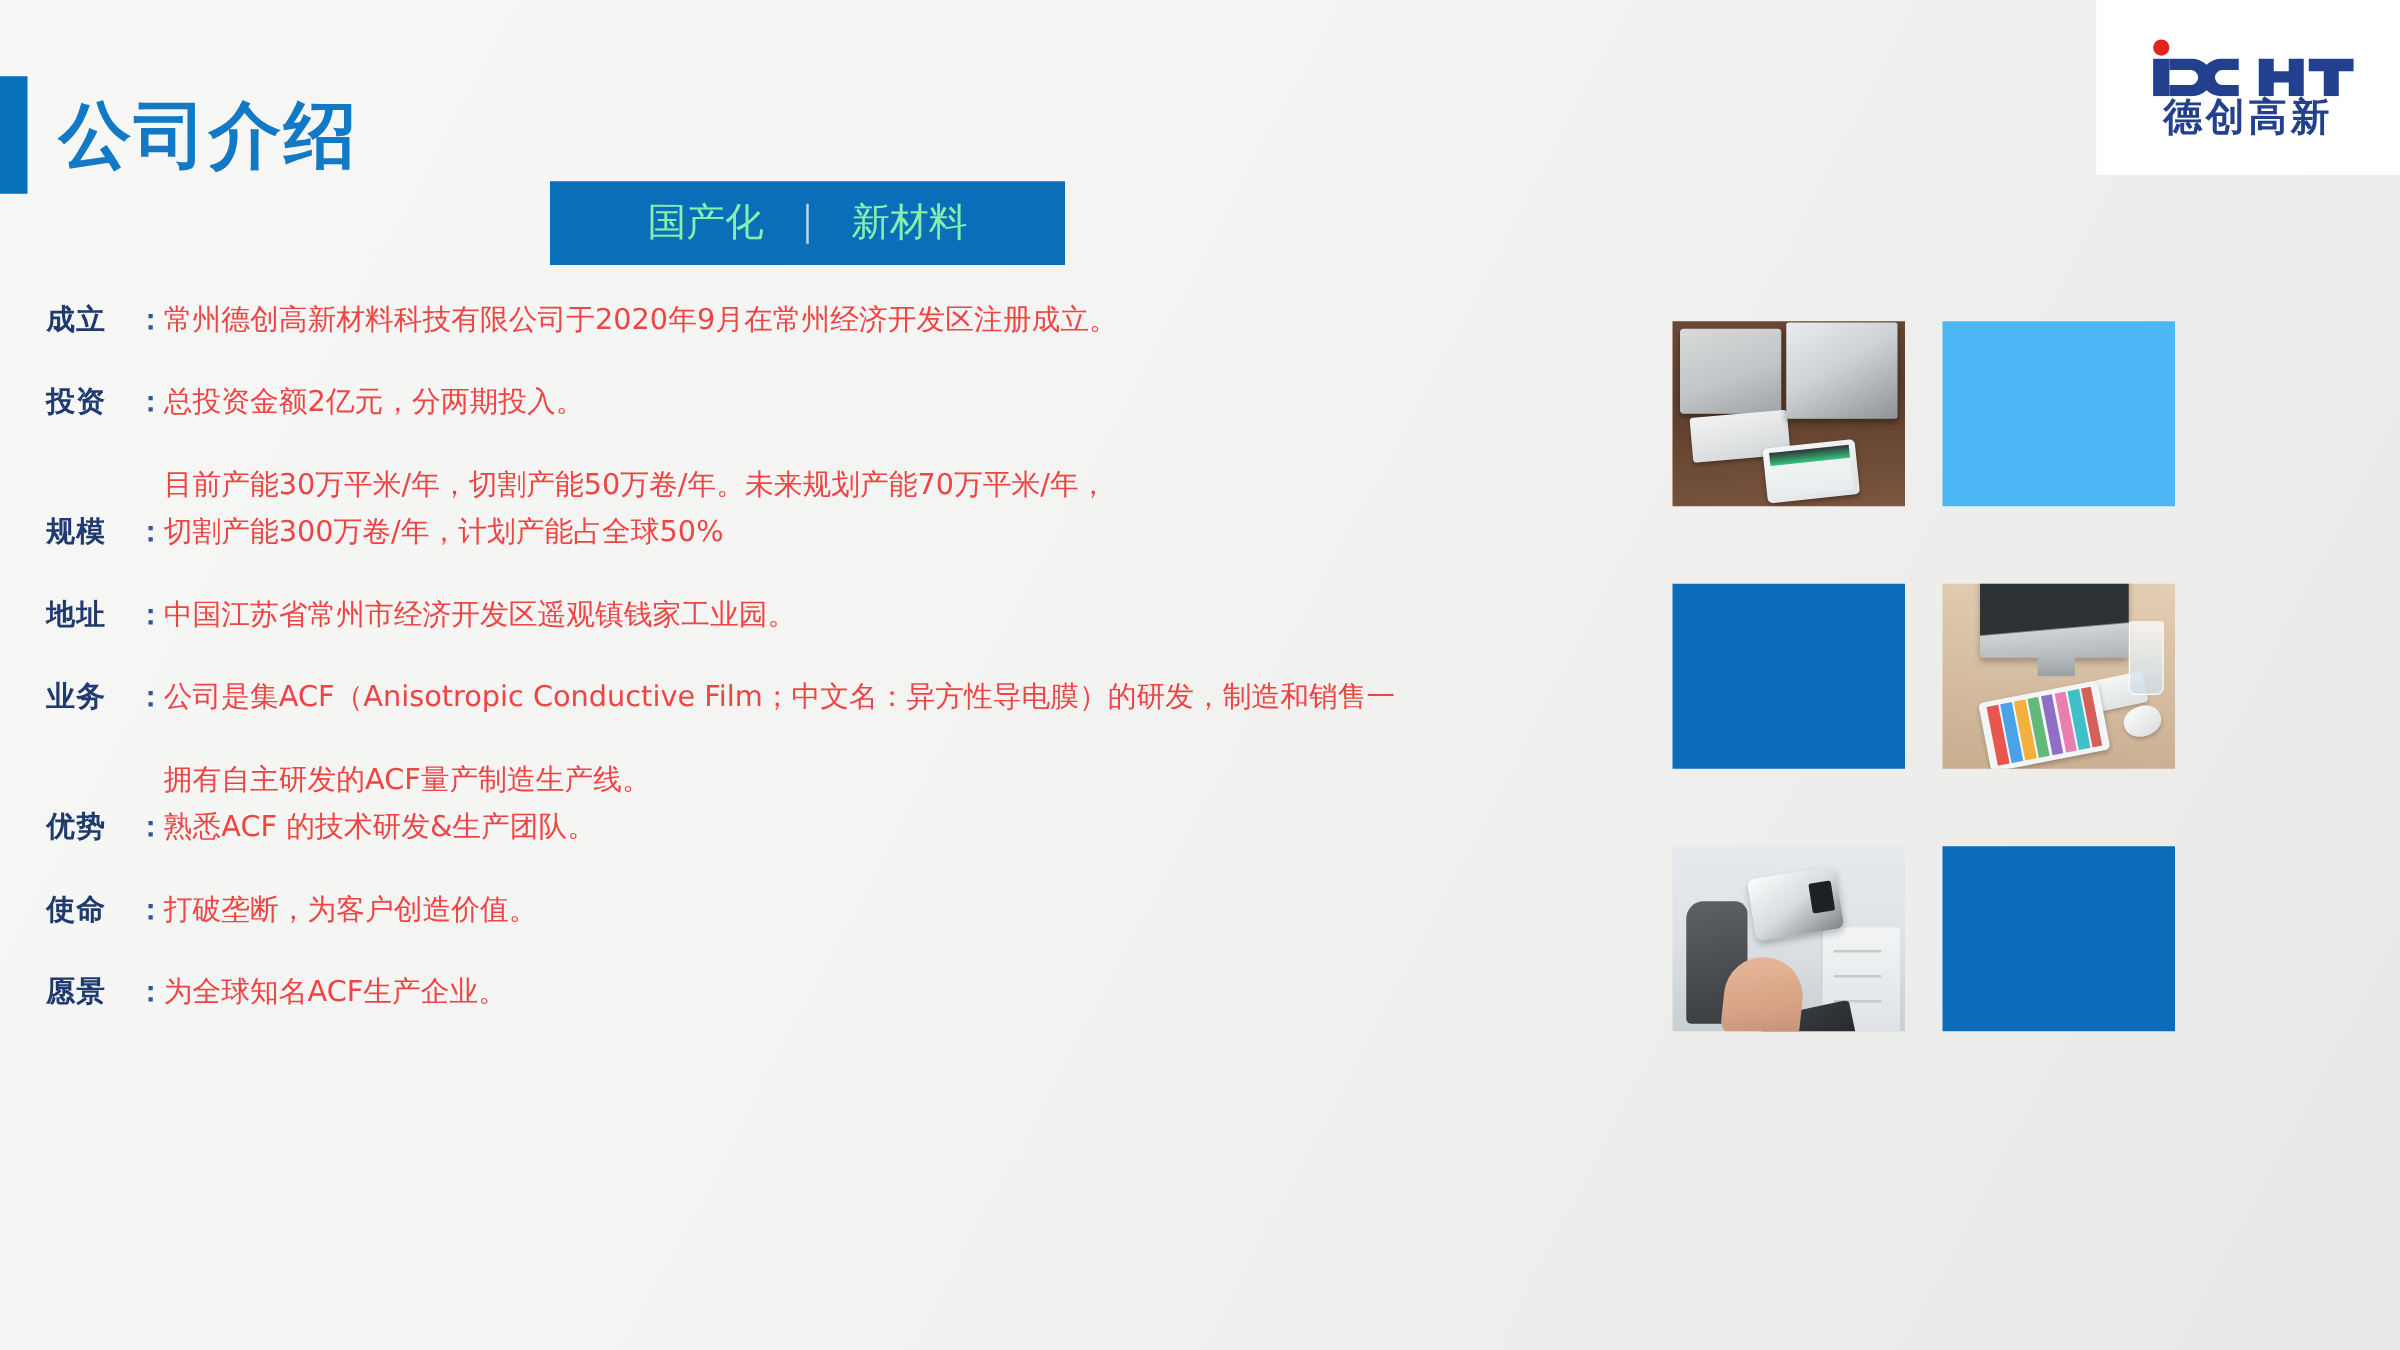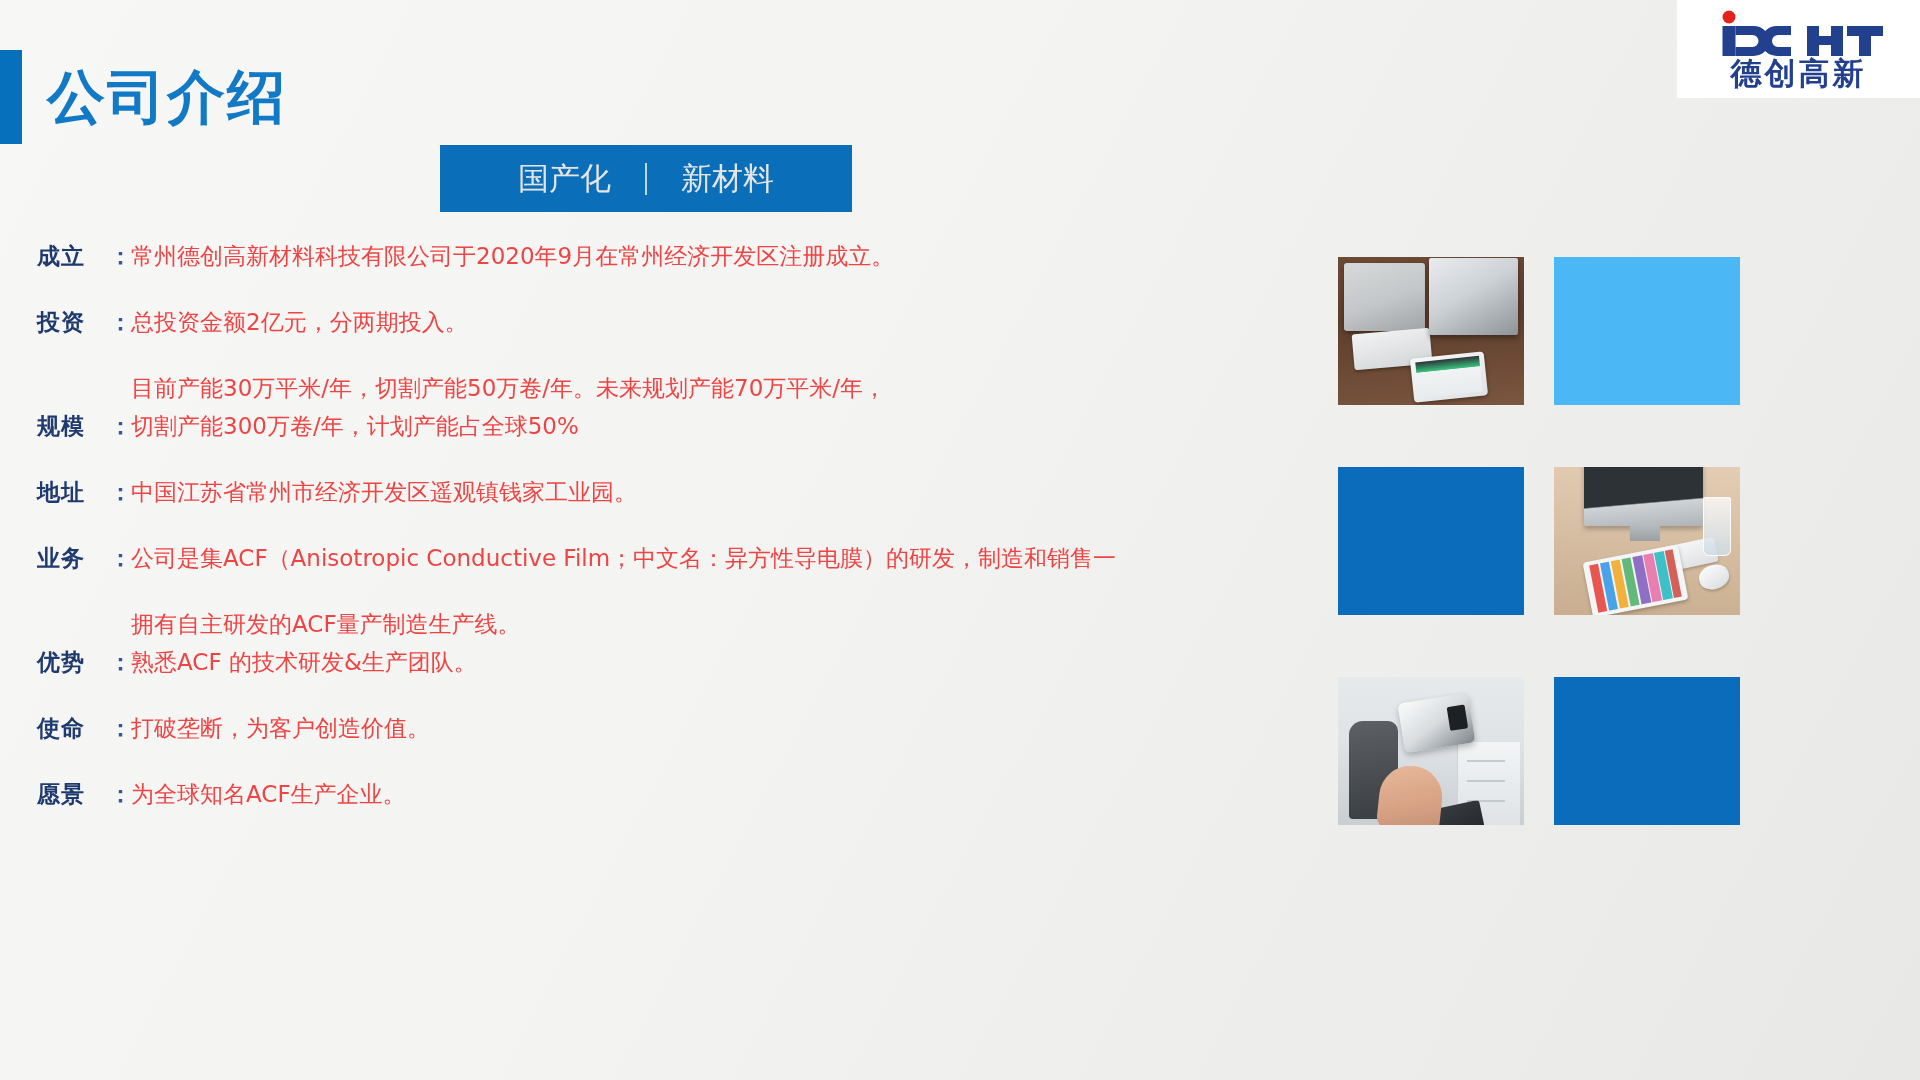--- a/index.html
+++ b/index.html
@@ -9,56 +9,56 @@
     overflow:hidden;
   }
   body {
     background: linear-gradient(118deg, #f7f7f5 0%, #f4f4f2 38%, #eeeeec 70%, #e8e8e6 100%);
     position:relative;
   }
 
   
   .logo-plate{
     position:absolute; top:0; right:0;
-    width:243px; height:98px;
+    width:243px; height:140px;
     background:#ffffff;
     display:flex; flex-direction:column;
     align-items:center; justify-content:center;
     gap:2px;
     margin-left:22px;
   }
   .logo-word{ position:relative; height:46px; display:flex; align-items:center; }
   .logo-word svg{ display:block; }
   .logo-cn{
     font-size:31px; font-weight:700; color:#23408f;
     letter-spacing:3px; line-height:1;
     font-family:"DejaVu Sans","Liberation Sans",sans-serif;
   }
 
   
-  .title-wrap{ position:absolute; left:0; top:50px; display:flex; align-items:center;text-align:center; }
+  .title-wrap{ position:absolute; left:0; top:61px; display:flex; align-items:center;text-align:center; }
   .title-bar{ width:22px; height:94px; background:#0770ba; }
   .title-text{
     margin-left:25px;
     font-size:58px; font-weight:700; color:#1279c6;
     letter-spacing:2px; line-height:1;
     font-family:"DejaVu Sans","Liberation Sans",sans-serif;
     white-space:nowrap;
   }
 
   
   .banner{
     position:absolute; left:440px; top:145px;
     width:412px; height:67px;
     background:#0a6fb8;
     display:flex; align-items:center; justify-content:center;
     gap:34px;
   }
   .banner span{
-    color:#e5e5e5; font-size:31px; line-height:1;
+    color:#86efac; font-size:31px; line-height:1;
     font-family:"DejaVu Sans","Liberation Sans",sans-serif;
     white-space:nowrap;
   }
   .banner .divider{
     width:2px; height:32px; background:#cfe3f3; opacity:.9;
   }
 
   
   .content{
     position:absolute; left:37px; top:237px;

